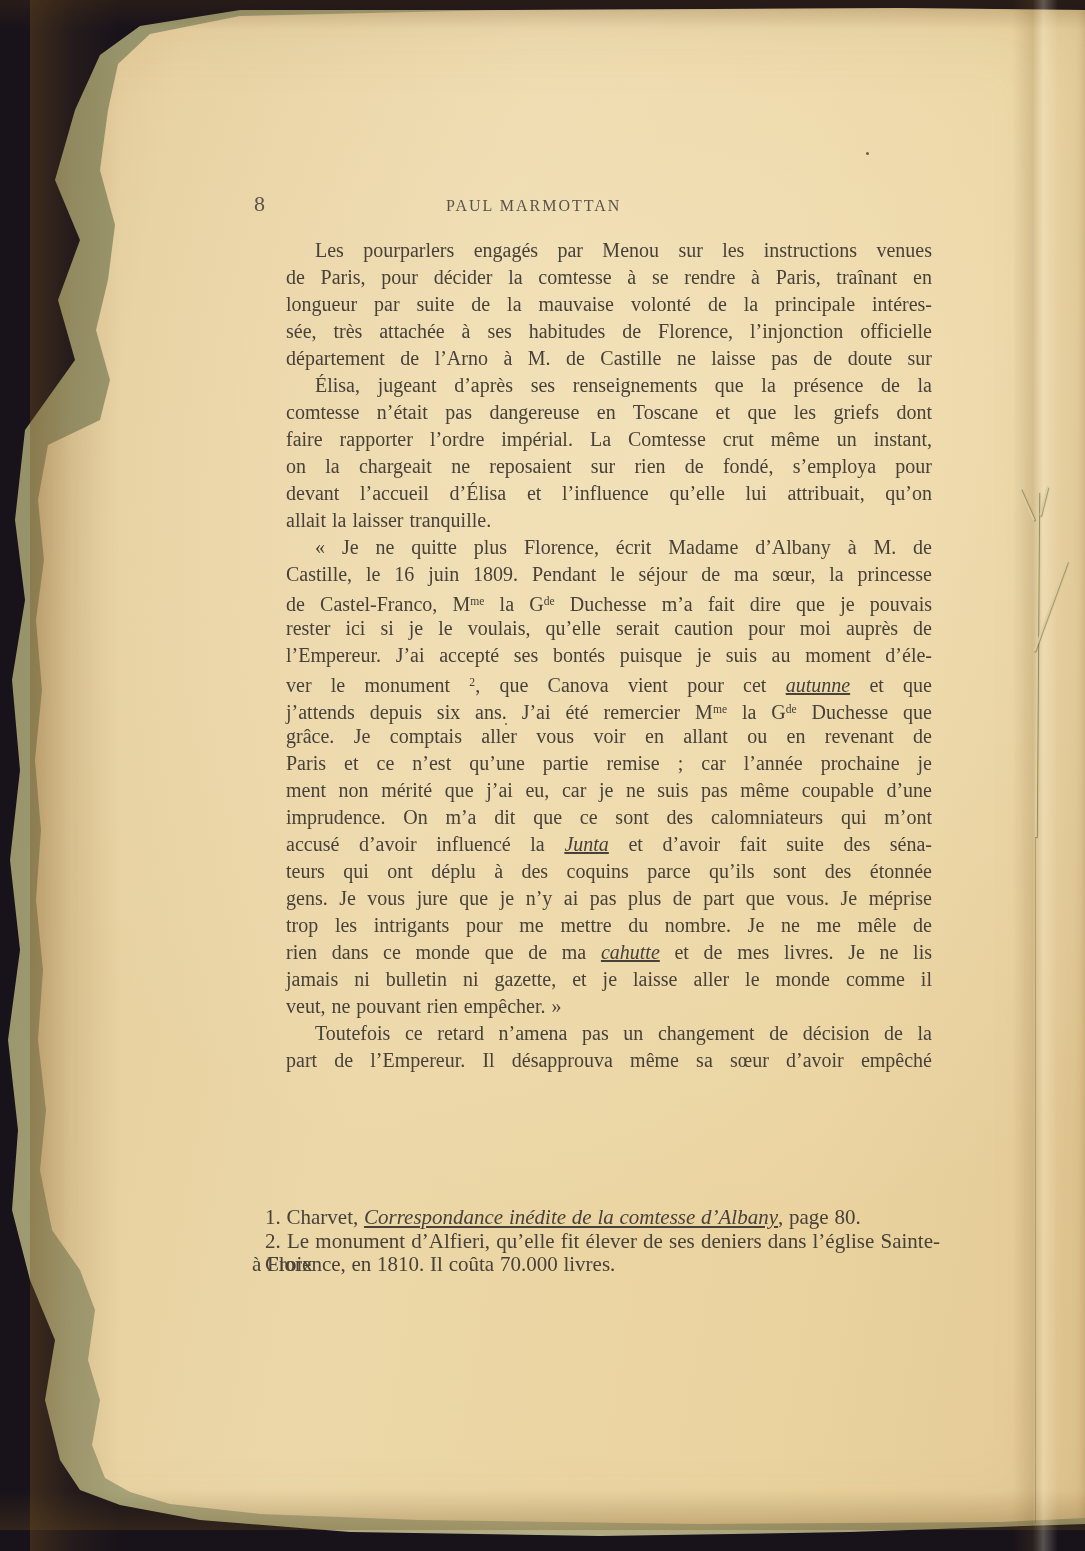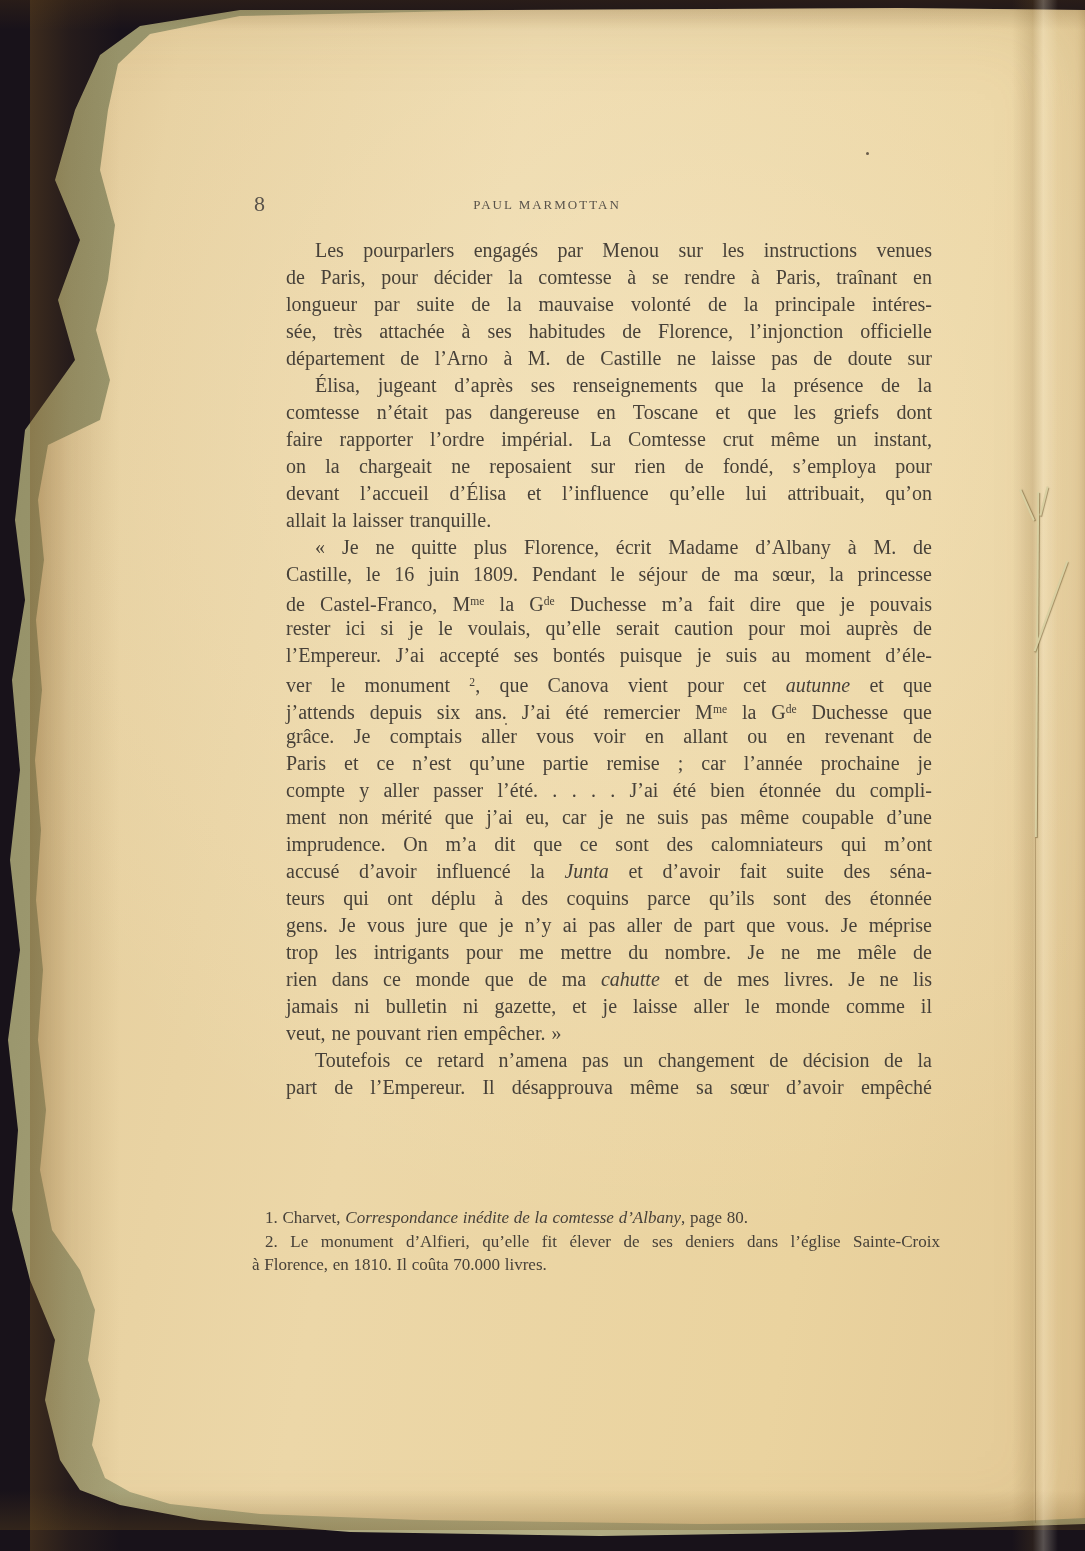--- a/index.html
+++ b/index.html
@@ -48,35 +48,35 @@
     background:var(--thread);box-shadow:1px 1px 1px rgba(90,70,30,.55);transform:rotate(.4deg);}
   .thread-fork{position:absolute;left:1026px;top:488px;width:2px;height:34px;
     background:var(--thread);box-shadow:1px 1px 1px rgba(90,70,30,.5);transform:rotate(-24deg);}
   .thread-fork2{position:absolute;left:1043px;top:486px;width:2px;height:30px;
     background:var(--thread);box-shadow:1px 1px 1px rgba(90,70,30,.5);transform:rotate(14deg);}
   .thread-loose{position:absolute;left:1050px;top:558px;width:2px;height:96px;
     background:var(--thread);box-shadow:1px 1px 1px rgba(90,70,30,.5);transform:rotate(20deg);}
   .speck{position:absolute;width:3px;height:3px;border-radius:50%;background:rgba(60,50,40,.75);}
   
   .pagenum{position:absolute;left:254px;top:191px;font-size:22px;color:var(--ink-soft);}
-  .runhead{position:absolute;left:446px;top:197px;width:202px;text-align:center;
-    font-size:13px;letter-spacing:2px;color:var(--ink-soft);}
+  .runhead{position:absolute;left:446px;top:197px;width:202px;text-align:left;
+    font-size:16px;letter-spacing:2px;color:var(--ink-soft);}
   .body-text{position:absolute;left:253px;top:237px;width:679px;color:var(--ink);
     font-size:20px;word-spacing:1px;}
   .body-text .tline{height:27px;line-height:27px;text-align:justify;text-align-last:justify;
     overflow:visible;white-space:nowrap;}
   .body-text .tline{white-space:normal;margin-left:33px;}
   .tline.last{text-align-last:left;}
   .tline.indent{padding-left:29px;}
   .footnotes{position:absolute;left:252px;top:1206px;width:688px;color:var(--ink);
-    font-size:17px;word-spacing:.5px;}
+    font-size:21px;word-spacing:.5px;}
   .footnotes .tline{height:23.5px;line-height:23.5px;text-align:justify;text-align-last:justify;}
   .footnotes .tline.last{text-align-last:left;}
   .footnotes .tline.indent{padding-left:13px;}
-  .it{font-style:italic;}
+  .it{font-style:italic;text-decoration:underline;}
   .sup{font-size:.58em;vertical-align:6px;}
 </style>
 </head>
 <body>
 
 <div class="scan">
   <div class="backing"></div>
   <div class="page"></div>
   <div class="edge-shade"></div>
   <div class="top-shade"></div>
@@ -107,26 +107,25 @@
       <div class="tline last"><span>allait la laisser tranquille.</span></div>
       <div class="tline indent"><span>« Je ne quitte plus Florence, écrit Madame d’Albany à M. de</span></div>
       <div class="tline"><span>Castille, le 16 juin 1809. Pendant le séjour de ma sœur, la princesse</span></div>
       <div class="tline"><span>de Castel-Franco, M</span><span class="sup">me</span><span> la G</span><span class="sup">de</span><span> Duchesse m’a fait dire que je pouvais</span></div>
       <div class="tline"><span>rester ici si je le voulais, qu’elle serait caution pour moi auprès de</span></div>
       <div class="tline"><span>l’Empereur. J’ai accepté ses bontés puisque je suis au moment d’éle-</span></div>
       <div class="tline"><span>ver le monument </span><span class="sup">2</span><span>, que Canova vient pour cet </span><span class="it">autunne</span><span> et que</span></div>
       <div class="tline"><span>j’attends depuis six ans. J’ai été remercier M</span><span class="sup">me</span><span> la G</span><span class="sup">de</span><span> Duchesse que</span></div>
       <div class="tline"><span>grâce. Je comptais aller vous voir en allant ou en revenant de</span></div>
       <div class="tline"><span>Paris et ce n’est qu’une partie remise ; car l’année prochaine je</span></div>
-      <div class="tline"><span>compte y aller passer l’été. . . . . J’ai été bien étonnée du compli-</span></div>
       <div class="tline"><span>ment non mérité que j’ai eu, car je ne suis pas même coupable d’une</span></div>
       <div class="tline"><span>imprudence. On m’a dit que ce sont des calomniateurs qui m’ont</span></div>
       <div class="tline"><span>accusé d’avoir influencé la </span><span class="it">Junta</span><span> et d’avoir fait suite des séna-</span></div>
       <div class="tline"><span>teurs qui ont déplu à des coquins parce qu’ils sont des étonnée</span></div>
-      <div class="tline"><span>gens. Je vous jure que je n’y ai pas aller de part que vous. Je méprise</span></div>
+      <div class="tline"><span>gens. Je vous jure que je n’y ai pas plus de part que vous. Je méprise</span></div>
       <div class="tline"><span>trop les intrigants pour me mettre du nombre. Je ne me mêle de</span></div>
       <div class="tline"><span>rien dans ce monde que de ma </span><span class="it">cahutte</span><span> et de mes livres. Je ne lis</span></div>
       <div class="tline"><span>jamais ni bulletin ni gazette, et je laisse aller le monde comme il</span></div>
       <div class="tline last"><span>veut, ne pouvant rien empêcher. »</span></div>
       <div class="tline indent"><span>Toutefois ce retard n’amena pas un changement de décision de la</span></div>
       <div class="tline"><span>part de l’Empereur. Il désapprouva même sa sœur d’avoir empêché</span></div>
     </div>
   <div class="footnotes" id="footnotes">
       <div class="tline last indent"><span>1. Charvet, </span><span class="it">Correspondance inédite de la comtesse d’Albany</span><span>, page 80.</span></div>
       <div class="tline indent"><span>2. Le monument d’Alfieri, qu’elle fit élever de ses deniers dans l’église Sainte-Croix</span></div>

